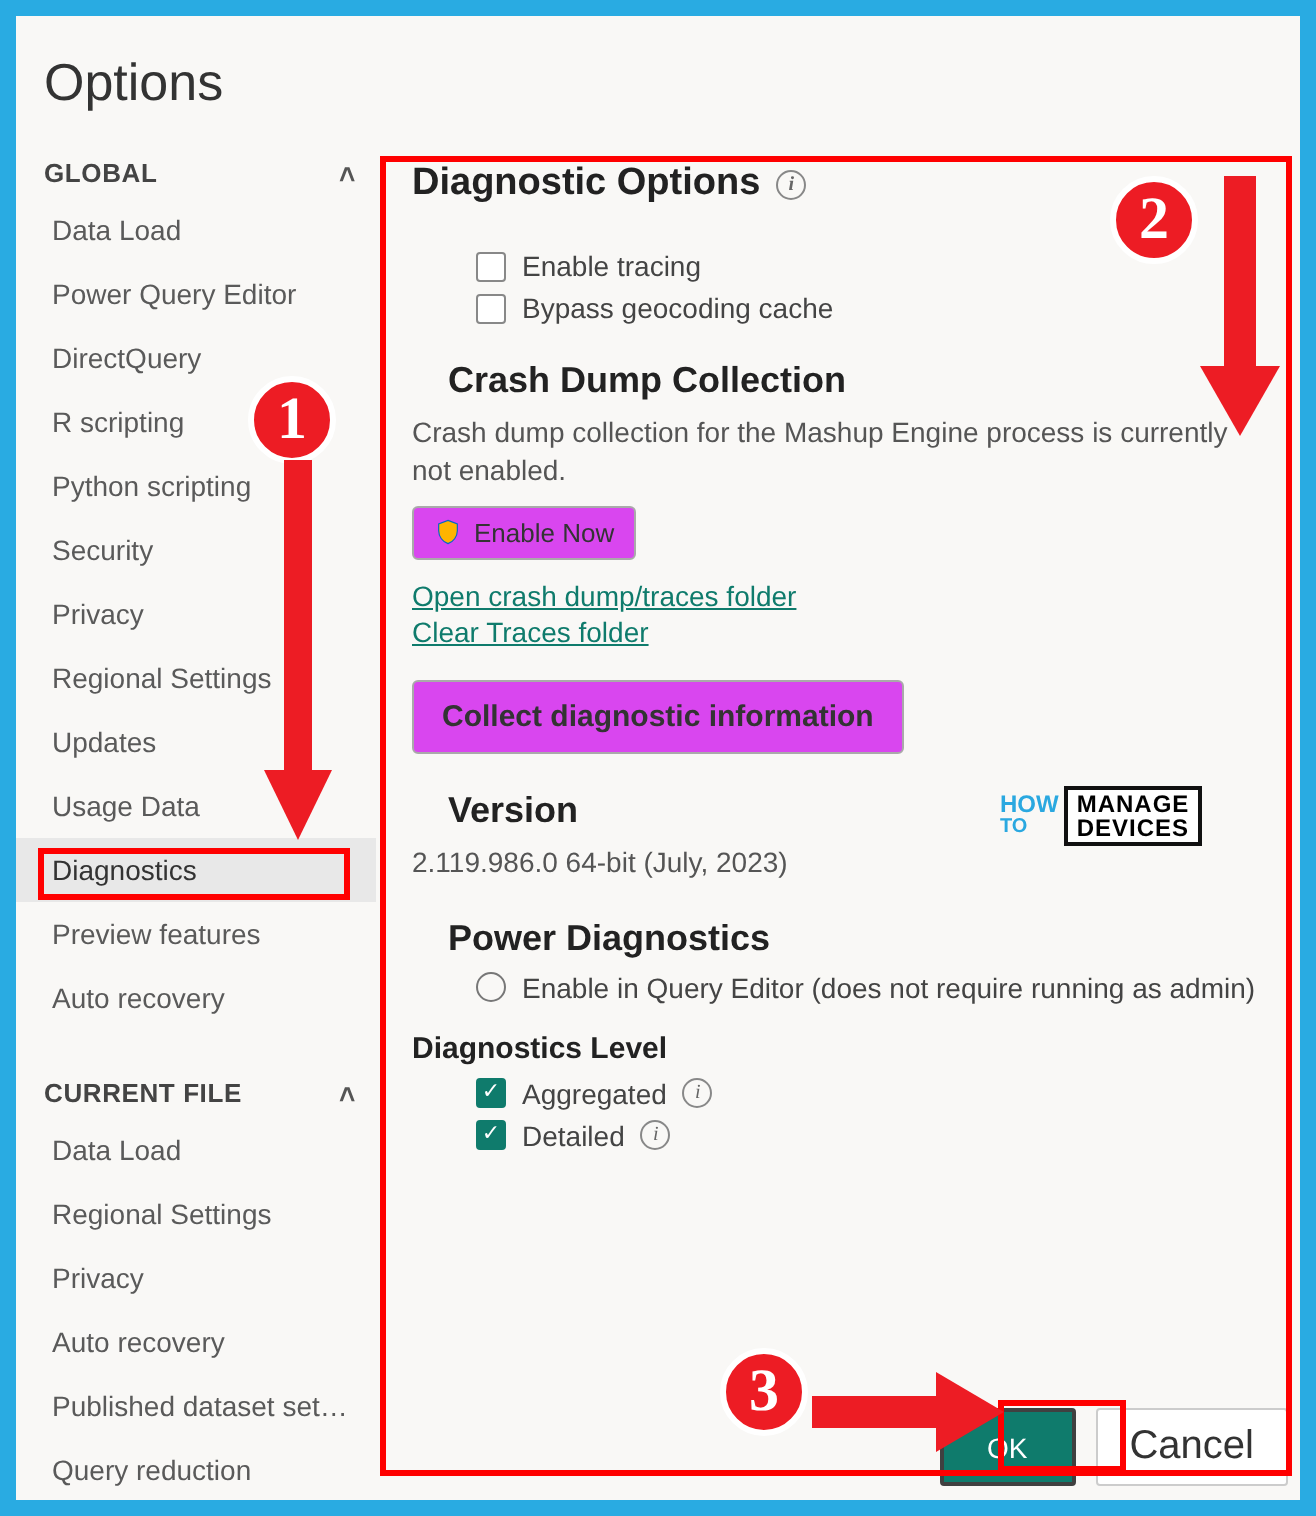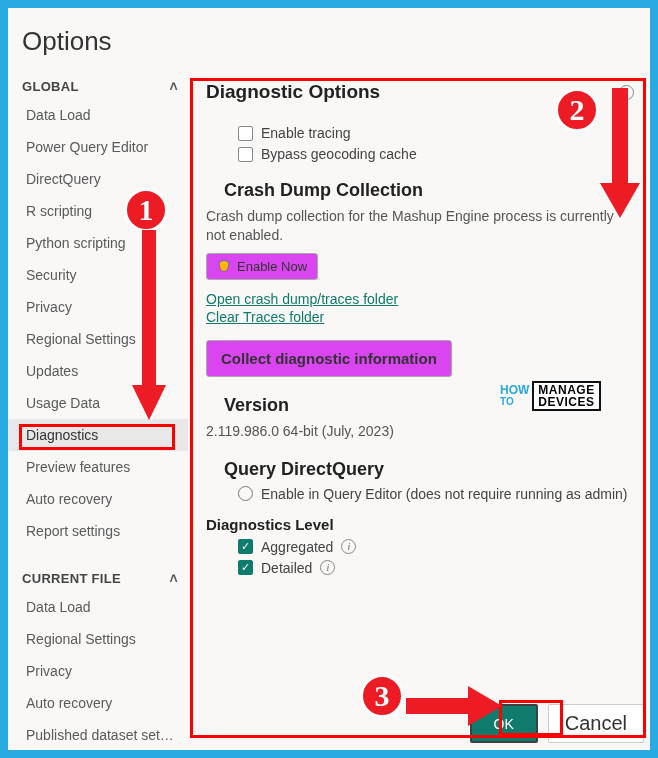--- a/index.html
+++ b/index.html
@@ -6,21 +6,21 @@
 body { background: #fff; width: 658px; height: 758px; position: relative; }
 .outer-frame { position:absolute; top:0; left:0; width:658px; height:758px; border:8px solid #29abe2; background:#f9f8f6; overflow:hidden; }
 .title { font-size:26px; color:#333; padding:18px 0 10px 14px; }
 .body { display:flex; height:calc(100% - 56px); }
 .sidebar { width:180px; padding:6px 0 0 0; overflow:hidden; border-right:0; }
 .section-hdr { display:flex; align-items:flex-start; justify-content:space-between; padding:6px 10px 4px 14px; font-size:13px; font-weight:600; color:#444; letter-spacing:.3px; }
 .chev { font-size:14px; color:#555; }
 .nav-item { padding:8px 14px 8px 18px; font-size:14px; color:#5a5a5a; cursor:pointer; }
 .nav-item.selected { background:#e8e8e8; color:#333; }
 .content { flex:1; padding:14px 16px 0 18px; position:relative; overflow:hidden; }
-.h1 { font-size:19px; font-weight:600; color:#222; margin-bottom:22px; display:flex; align-items:center; gap:8px;justify-content:space-between; }
+.h1 { font-size:19px; font-weight:600; color:#222; margin-bottom:22px; display:flex; align-items:center; gap:8px; }
 .h2 { font-size:18px; font-weight:600; color:#222; margin:18px 0 6px 18px; }
 .h3 { font-size:15px; font-weight:600; color:#222; margin:14px 0 6px 0; }
 .chk-row { display:flex; align-items:center; gap:8px; margin:5px 0; font-size:14px; color:#444;padding-left:32px; }
 .chk { width:15px; height:15px; border:1px solid #888; background:#fff; border-radius:2px; display:inline-flex; align-items:center; justify-content:center; }
 .chk.on { background:#0f7b6c; border-color:#0f7b6c; }
 .chk.on::after { content:"✓"; color:#fff; font-size:11px; line-height:1; }
 .radio { width:15px; height:15px; border:1px solid #777; border-radius:50%; display:inline-flex; align-items:center; justify-content:center; }
 .radio.on { border-color:#0f7b6c; }
 .radio.on::after { content:""; width:9px; height:9px; background:#0f7b6c; border-radius:50%; }
 .desc { font-size:14px; color:#555; line-height:1.35; }
@@ -29,21 +29,21 @@
 .link { color:#0f7b6c; text-decoration:underline; font-size:14px; display:inline-block; margin:0 0; cursor:pointer; }
 .info-ic { width:15px; height:15px; border:1px solid #888; border-radius:50%; display:inline-flex; align-items:center; justify-content:center; font-size:10px; color:#666; font-style:italic; font-family:serif; }
 .shield { width:14px; height:14px; }
 .footer { position:absolute; bottom:10px; right:6px; display:flex; gap:10px; }
 .ok-btn { background:#0f7b6c; color:#fff; border:2px solid #404040; border-radius:2px; padding:7px 22px; font-size:14px; cursor:pointer; }
 .cancel-btn { background:#fff; border:1px solid #ccc; border-radius:2px; padding:7px 16px; font-size:20px; color:#333; cursor:pointer; }
 
 .red-rect { position:absolute; border:3px solid #f00; pointer-events:none; }
 .badge { position:absolute; width:44px; height:44px; border-radius:50%; background:#ed1c24; border:3px solid #fff; color:#fff; font-family:Georgia,serif; font-size:30px; font-weight:bold; display:flex; align-items:center; justify-content:center; pointer-events:none; }
 .arrow { position:absolute; pointer-events:none; }
-.logoimg { position:absolute; right:10px; top:312px; width:140px; height:34px; display:flex; align-items:center; }
+.logoimg { position:absolute; right:10px; top:324px; width:140px; height:34px; display:flex; align-items:center; }
 .logoimg .how { font-size:12px; font-weight:800; color:#2aa8e0; line-height:.9; margin-right:3px; }
 .logoimg .to { font-size:10px; font-weight:800; color:#2aa8e0; }
 .logoimg .box { border:2px solid #111; padding:1px 4px; font-size:12px; font-weight:800; letter-spacing:.5px; line-height:1; display:flex; flex-direction:column; background:#fff; }
 </style>
 </head>
 <body>
 
 <div class="outer-frame">
   <div class="title">Options</div>
   <div class="body">
@@ -60,21 +60,20 @@
           <div class="nav-item">R scripting</div>
           <div class="nav-item">Python scripting</div>
           <div class="nav-item">Security</div>
           <div class="nav-item">Privacy</div>
           <div class="nav-item">Regional Settings</div>
           <div class="nav-item">Updates</div>
           <div class="nav-item">Usage Data</div>
           <div class="nav-item selected">Diagnostics</div>
           <div class="nav-item">Preview features</div>
           <div class="nav-item">Auto recovery</div>
-          <div class="nav-item">Report settings</div>
         </div>
       <div style="height:18px"></div>
       <div class="section-hdr">
         <span>CURRENT FILE</span>
         <span class="chev">˄</span>
       </div>
       <div id="current-list">
           <div class="nav-item">Data Load</div>
           <div class="nav-item">Regional Settings</div>
           <div class="nav-item">Privacy</div>
@@ -109,21 +108,21 @@
       </button>
       <div style="height:10px"></div>
       <a class="link">Open crash dump/traces folder</a><br>
       <a class="link">Clear Traces folder</a>
       <div style="height:14px"></div>
       <button class="btn big">Collect diagnostic information</button>
 
       <div class="h2">Version</div>
       <div class="desc">2.119.986.0 64-bit (July, 2023)</div>
 
-      <div class="h2">Query DirectQuery</div>
+      <div class="h2">Power Diagnostics</div>
       <label class="chk-row">
         <span class="radio"></span>
         <span>Enable in Query Editor (does not require running as admin)</span>
       </label>
 
       <div class="h3">Diagnostics Level</div>
       <label class="chk-row">
         <span class="chk on"></span>
         <span>Aggregated</span>
         <span class="info-ic">i</span>

